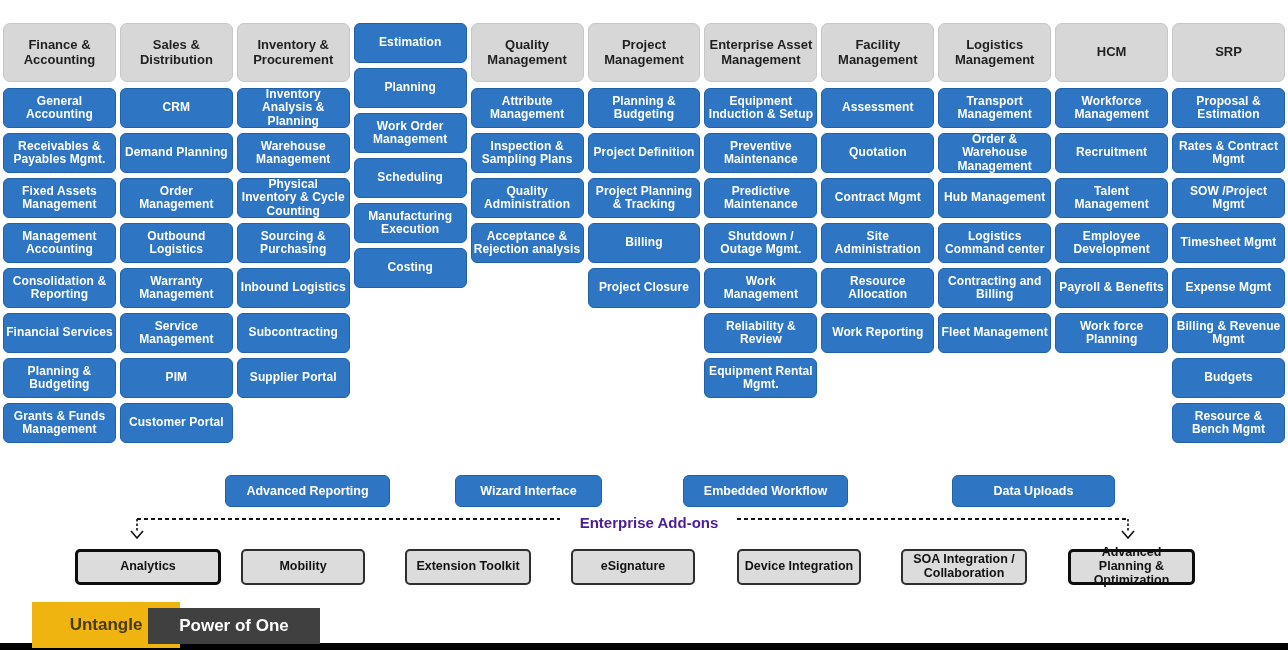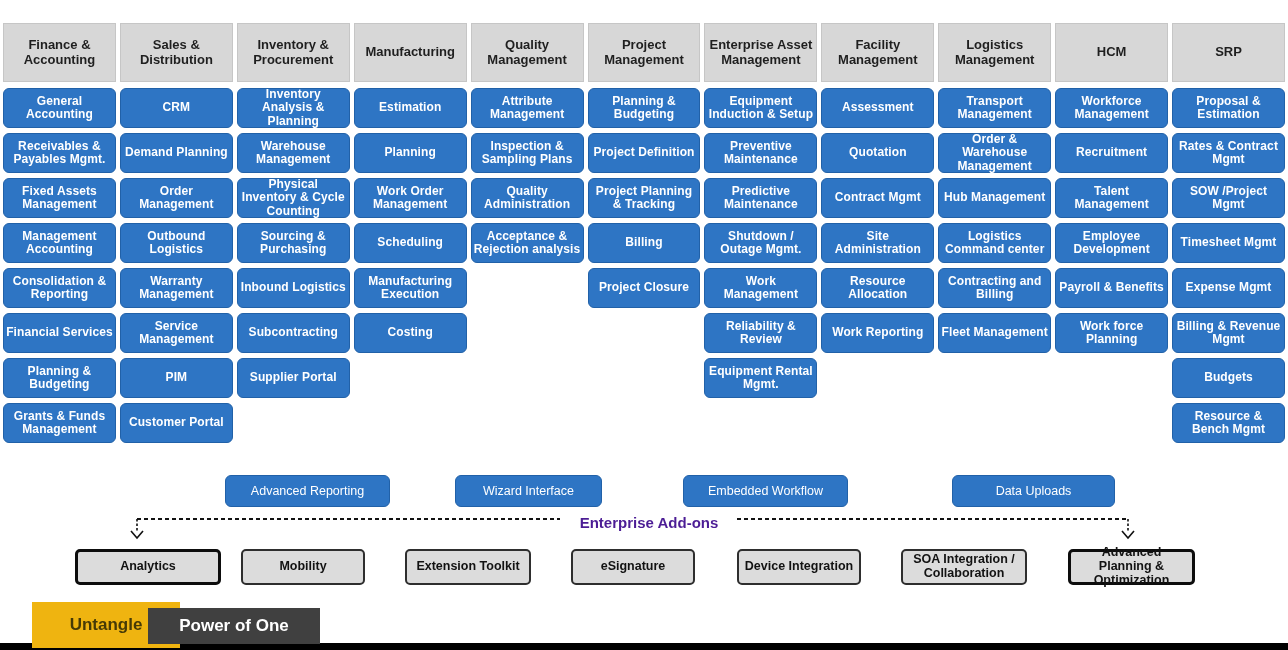--- a/index.html
+++ b/index.html
@@ -5,35 +5,35 @@
   html,body{margin:0;padding:0;background:#fff;}
   .canvas{
     position:relative;width:1288px;height:650px;background:#ffffff;overflow:hidden;
     font-family:"Liberation Sans", sans-serif;
   }
   
   .grid{position:absolute;left:3px;right:3px;top:23px;display:flex;gap:4px;}
   .col{flex:1;display:flex;flex-direction:column;min-width:0;}
   .hdr{
     height:59px;display:flex;align-items:center;justify-content:center;text-align:center;
-    background:#d7d7d7;border:1px solid #c6c6c6;border-radius:0;
+    background:#d7d7d7;border:1px solid #c6c6c6;border-radius:7px;
     color:#1f1f1f;font-size:13px;font-weight:600;line-height:1.15;padding:0 1px;box-sizing:border-box;
     margin-bottom:6px;
   }
   .box{
     height:40px;margin-bottom:5px;display:flex;align-items:center;justify-content:center;text-align:center;
     background:#2e75c4;border:1px solid #2161a8;border-radius:6px;
     color:#ffffff;font-size:12px;font-weight:700;line-height:1.1;padding:0 2px;box-sizing:border-box;
     letter-spacing:.1px;
   }
   
   .pbtn{
     position:absolute;top:475px;height:32px;display:flex;align-items:center;justify-content:center;
     background:#2e75c4;border:1px solid #2161a8;border-radius:6px;
-    color:#fff;font-size:12.5px;font-weight:400;box-sizing:border-box;
+    color:#fff;font-size:12.5px;font-weight:700;box-sizing:border-box;
   }
   
   .dash{position:absolute;top:518px;height:2px;background:repeating-linear-gradient(90deg,#121212 0 4px,transparent 4px 7px);}
   .addons-title{
     position:absolute;top:514px;left:556px;width:186px;text-align:center;
     font-size:15px;font-weight:700;color:#4c1d95;
   }
   .arrow{position:absolute;width:16px;height:22px;}
   .addon{
     position:absolute;top:549px;height:36px;display:flex;align-items:center;justify-content:center;text-align:center;
@@ -85,21 +85,20 @@
         <div class="hdr">Inventory &amp; Procurement</div>
         <div class="box">Inventory Analysis &amp; Planning</div>
         <div class="box">Warehouse Management</div>
         <div class="box">Physical Inventory &amp; Cycle Counting</div>
         <div class="box">Sourcing &amp; Purchasing</div>
         <div class="box">Inbound Logistics</div>
         <div class="box">Subcontracting</div>
         <div class="box">Supplier Portal</div>
       </div>
       <div class="col">
-        <div class="hdr">Manufacturing</div>
         <div class="box">Estimation</div>
         <div class="box">Planning</div>
         <div class="box">Work Order Management</div>
         <div class="box">Scheduling</div>
         <div class="box">Manufacturing Execution</div>
         <div class="box">Costing</div>
       </div>
       <div class="col">
         <div class="hdr">Quality Management</div>
         <div class="box">Attribute Management</div>

